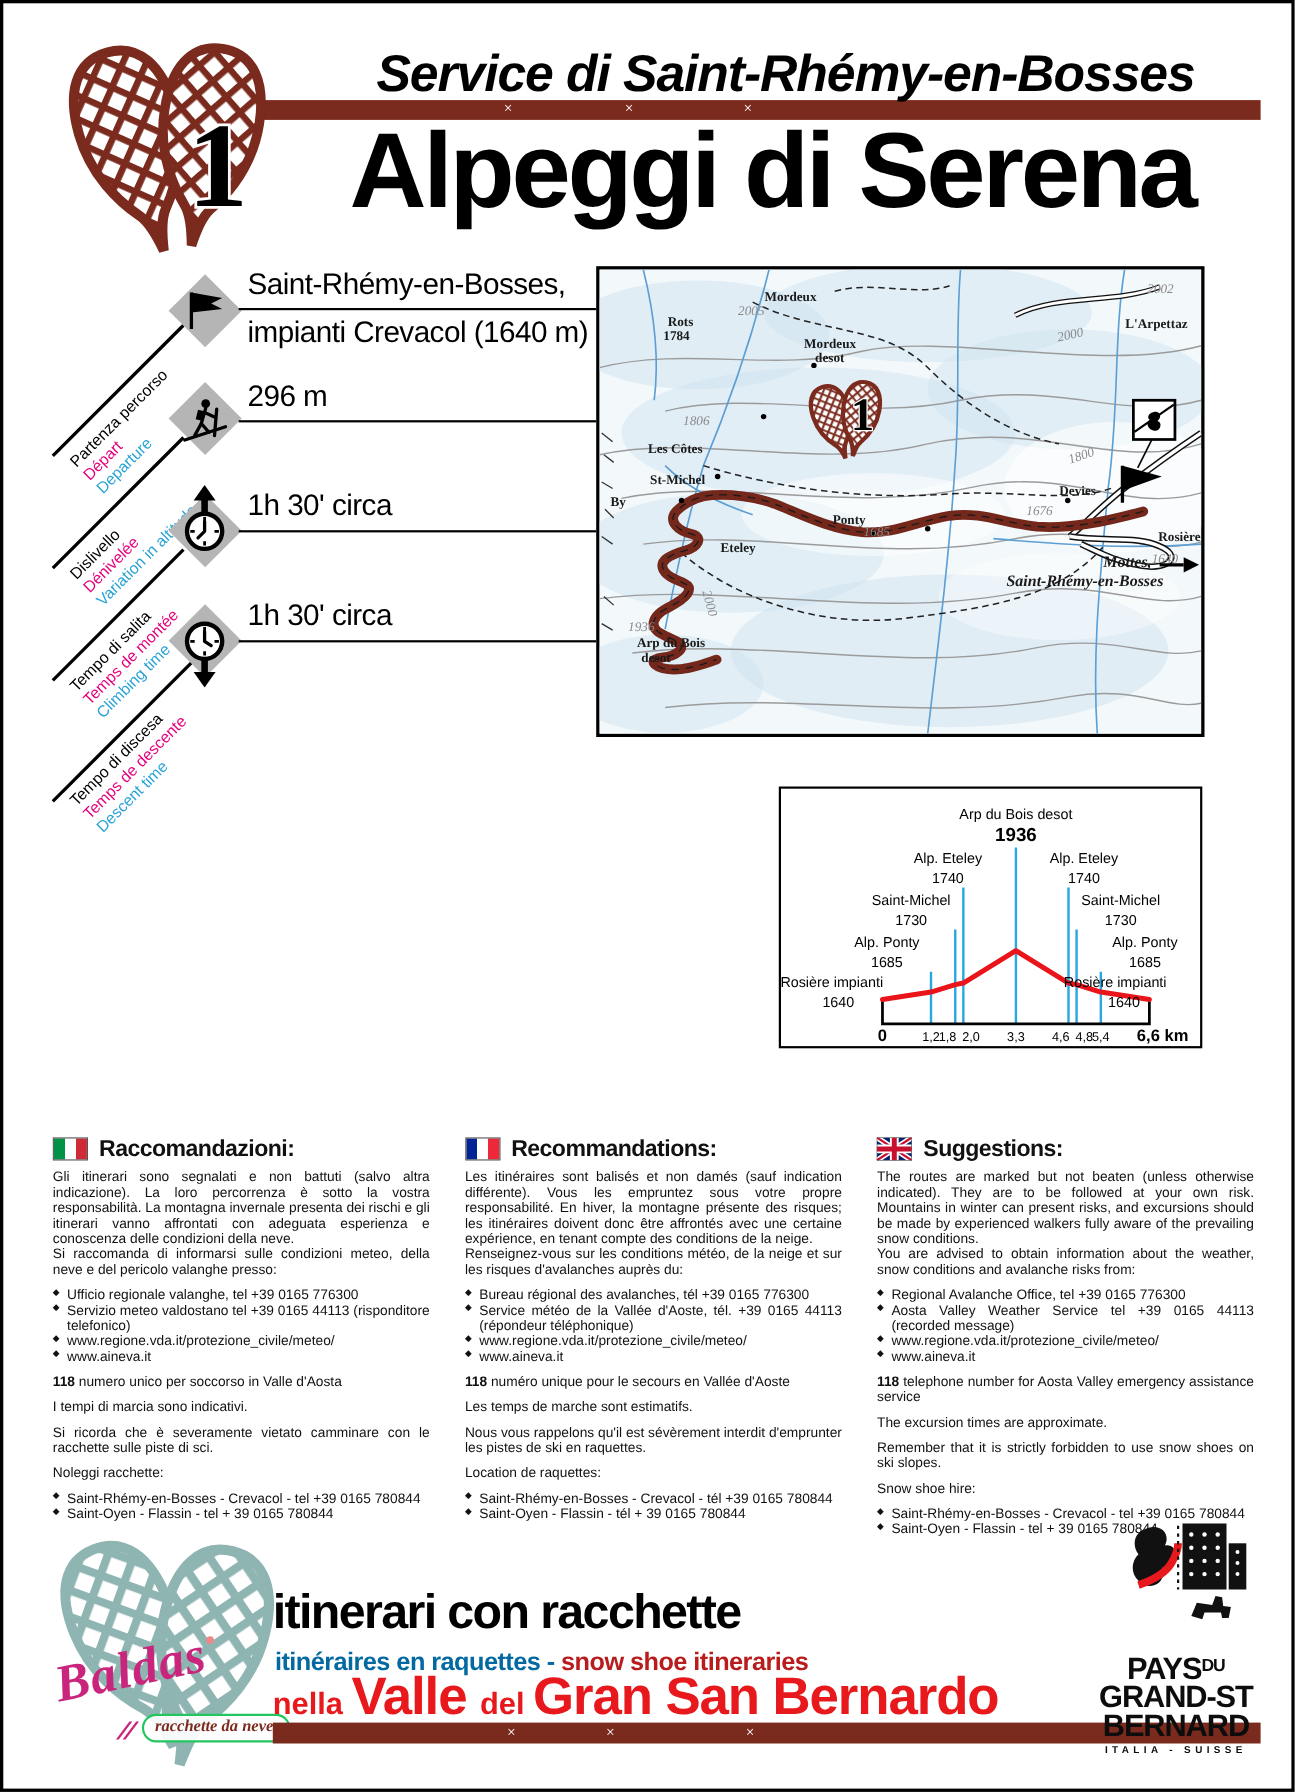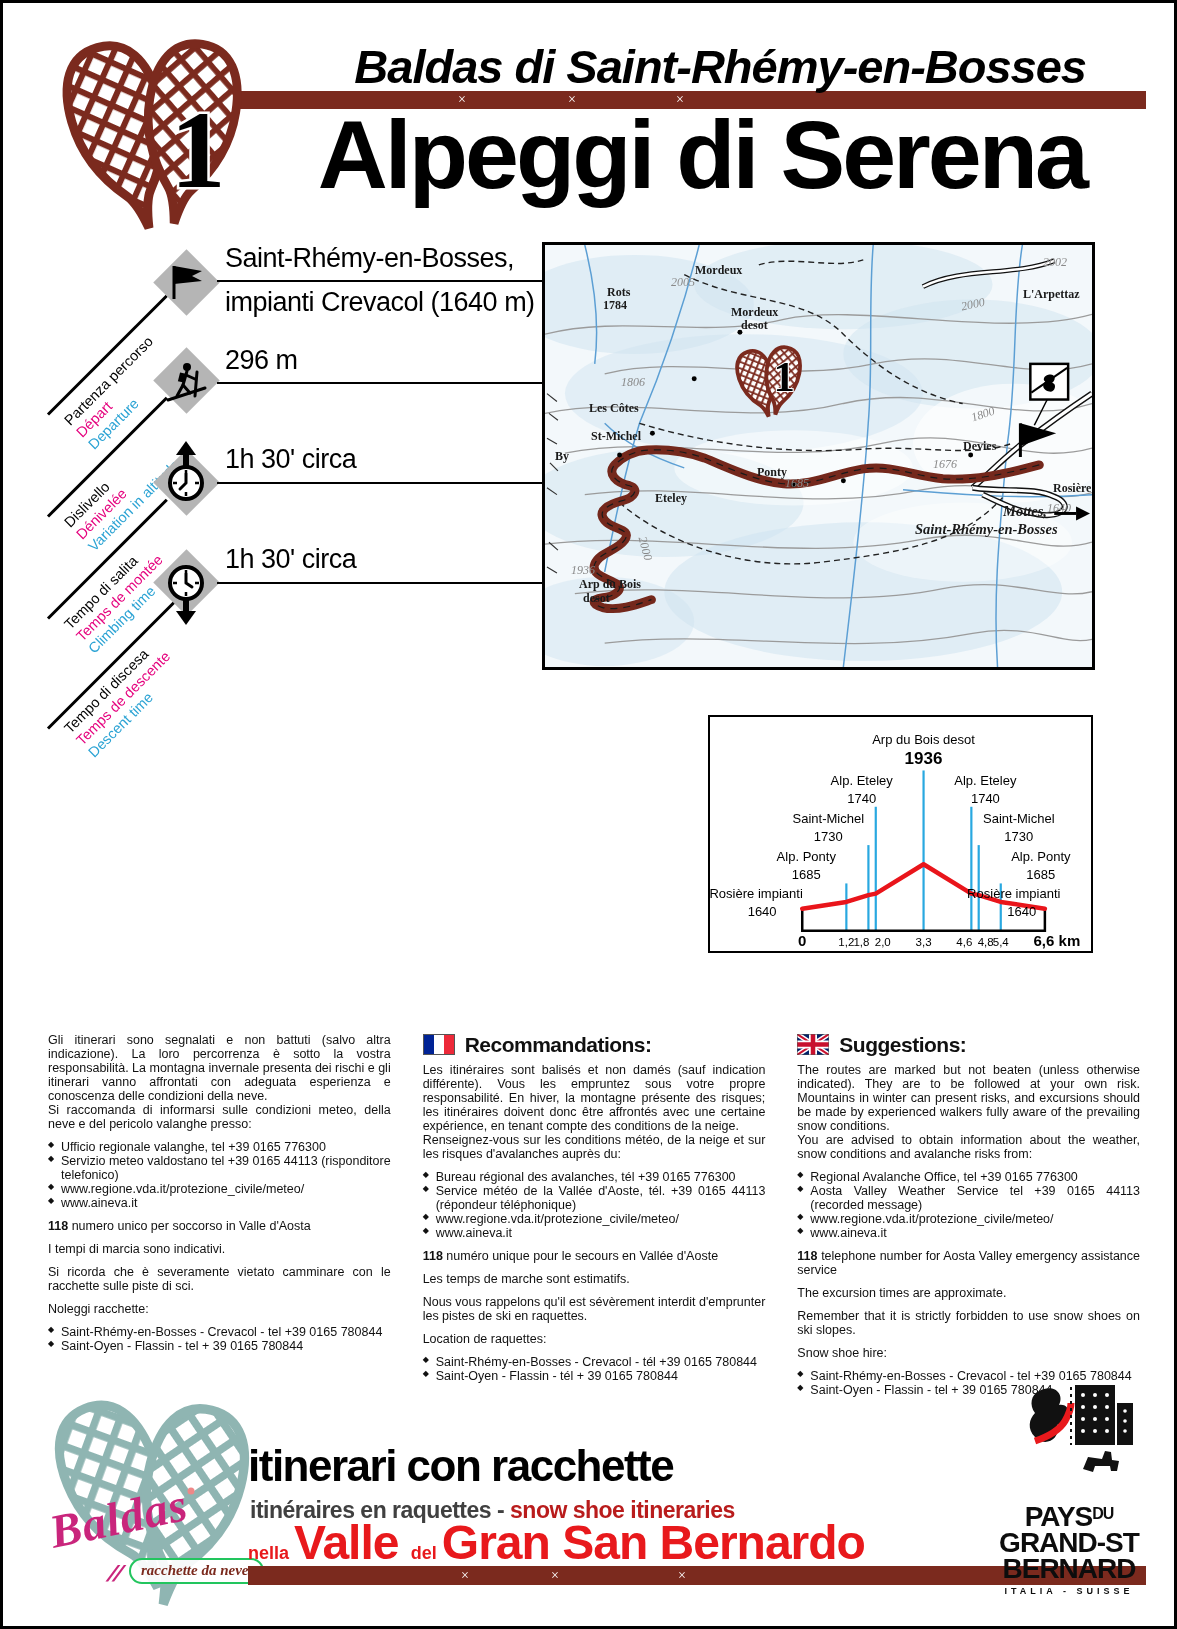--- a/index.html
+++ b/index.html
@@ -58,42 +58,42 @@
   .baldas-word{position:absolute;left:8px;top:98px;transform:rotate(-12deg);
                font-family:"Liberation Serif",serif;font-style:italic;font-weight:bold;
                font-size:47px;color:#c9257c;letter-spacing:1px;}
   .baldas-slash{position:absolute;left:68px;top:168px;color:#c9257c;font-weight:bold;font-style:italic;
                 font-size:22px;transform:skewX(-20deg);}
   .baldas-pill{position:absolute;left:88px;top:165px;border:2px solid #22c55e;border-radius:14px;
                padding:2px 14px 3px 10px;color:#7b2a1e;font-style:italic;font-weight:bold;font-size:15px;
                background:rgba(255,255,255,.92);font-family:"Liberation Serif",serif;white-space:nowrap;}
   .f-title{position:absolute;left:245px;top:1438px;font-size:44px;font-weight:bold;letter-spacing:-1.5px;color:#000;}
   .f-sub{position:absolute;left:247px;top:1494px;font-size:23px;font-weight:bold;letter-spacing:-0.5px;}
-  .f-sub .purple{color:#404040;text-align:center;}
+  .f-sub .purple{color:#0369a1;text-align:center;}
   .f-sub .blue{color:#b91c1c;margin-top:27px;}
   .f-line3{position:absolute;left:245px;top:1512px;color:#e8191c;font-weight:bold;white-space:nowrap;}
-  .f-line3 .sm{font-size:18px;}
+  .f-line3 .sm{font-size:28px;}
   .f-line3 .lg{font-size:48px;letter-spacing:-1px;}
   .pgsb{position:absolute;left:985px;top:1376px;width:162px;text-align:center;color:#0d0d0d;}
   .pgsb-t1{font-size:28px;font-weight:bold;letter-spacing:-1px;line-height:26px;margin-top:18px;}
   .pgsb-t1 .du{font-size:16px;vertical-align:7px;}
   .pgsb-t2,.pgsb-t3{font-size:28px;font-weight:bold;letter-spacing:-1px;line-height:26px;}
   .pgsb-t4{font-size:9px;font-weight:bold;letter-spacing:4px;margin-top:4px;}
 </style>
 </head>
 <body>
 
 <div class="page">
 
   <div class="topbar">
     <span class="bar-x" style="left:259px">×</span>
     <span class="bar-x" style="left:369px">×</span>
     <span class="bar-x" style="left:477px">×</span>
   </div>
-  <div class="commune">Baldas di Saint-Rhémy-en-Bosses</div>
+  <div class="commune">Service di Saint-Rhémy-en-Bosses</div>
   <div class="main-title">Alpeggi di Serena</div>
 
   <div class="logo-main">
     <svg viewBox="0 0 215 215" width="215" height="215">
       <defs>
         <path id="shoeA" d="M0,-55 C20,-55 30,-38 30,-12 C30,14 18,34 8,46 C4,51 2,58 0,70 C-2,58 -4,51 -8,46 C-18,34 -30,14 -30,-12 C-30,-38 -20,-55 0,-55 Z"></path>
         <pattern id="latM" width="13" height="13" patternUnits="userSpaceOnUse" patternTransform="rotate(40)">
           <rect width="13" height="13" fill="#fff"></rect>
           <path d="M0,2 H13 M2,0 V13" stroke="#7b2a1e" stroke-width="4"></path>
         </pattern>
@@ -342,20 +342,24 @@
         <text x="213" y="227" text-anchor="middle" font-size="11.5" font-weight="normal" fill="#000">3,3</text>
         <text x="253.66666666666663" y="227" text-anchor="middle" font-size="11.5" font-weight="normal" fill="#000">4,6</text>
         <text x="275" y="227" text-anchor="middle" font-size="11.5" font-weight="normal" fill="#000">4,8</text>
         <text x="290" y="227" text-anchor="middle" font-size="11.5" font-weight="normal" fill="#000">5,4</text>
         <text x="346" y="227" text-anchor="middle" font-size="15" font-weight="bold" fill="#000">6,6 km</text>
       </svg>
   </div>
 
   <div class="reco-wrap" id="reco-wrap">
     <div class="reco-col">
+      <div class="reco-head">
+        <span class="flag flag-it"></span>
+        <h3 class="reco-title">Raccomandazioni:</h3>
+      </div>
       <div class="reco-intro">
           <p>Gli itinerari sono segnalati e non battuti (salvo altra indicazione). La loro percorrenza è sotto la vostra responsabilità. La montagna invernale presenta dei rischi e gli itinerari vanno affrontati con adeguata esperienza e conoscenza delle condizioni della neve.</p>
           <p>Si raccomanda di informarsi sulle condizioni meteo, della neve e del pericolo valanghe presso:</p>
         </div>
       <ul class="reco-bullets contacts">
           <li>Ufficio regionale valanghe, tel +39 0165 776300</li>
           <li>Servizio meteo valdostano tel +39 0165 44113 (risponditore telefonico)</li>
           <li>www.regione.vda.it/protezione_civile/meteo/</li>
           <li>www.aineva.it</li>
         </ul>

